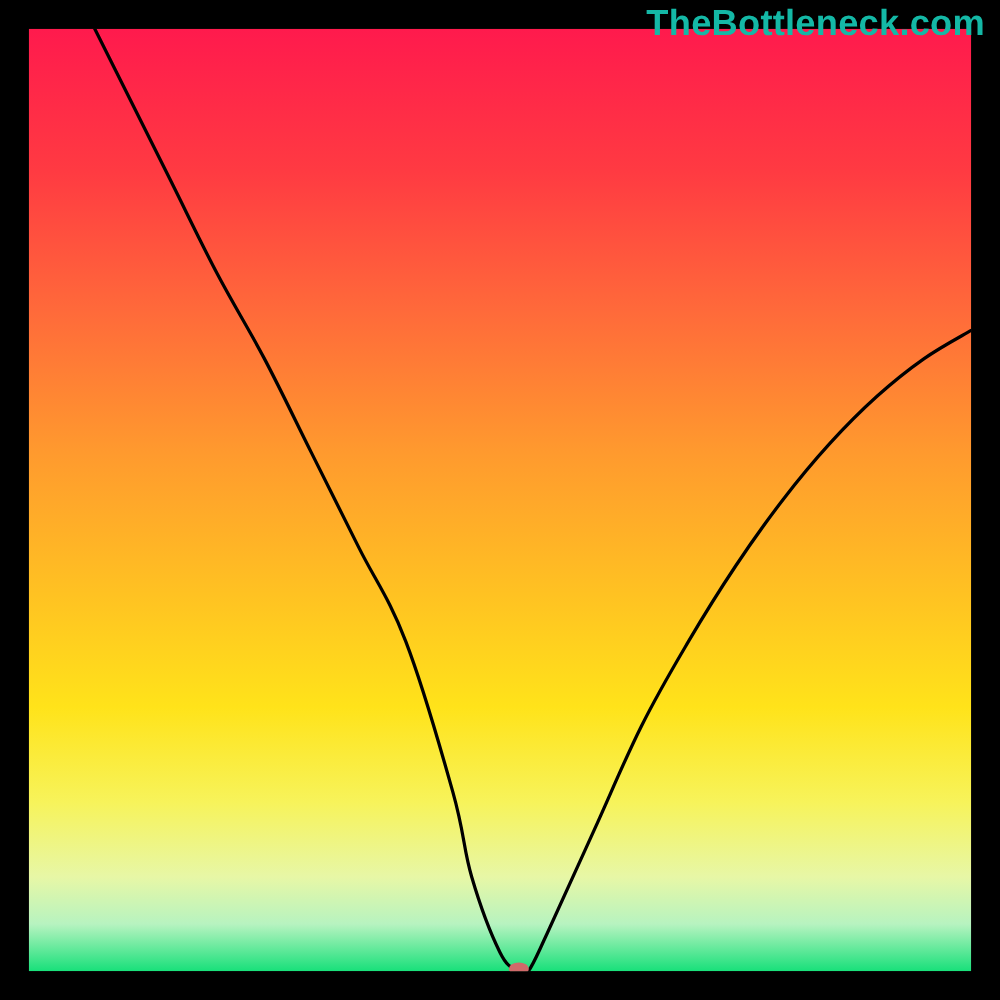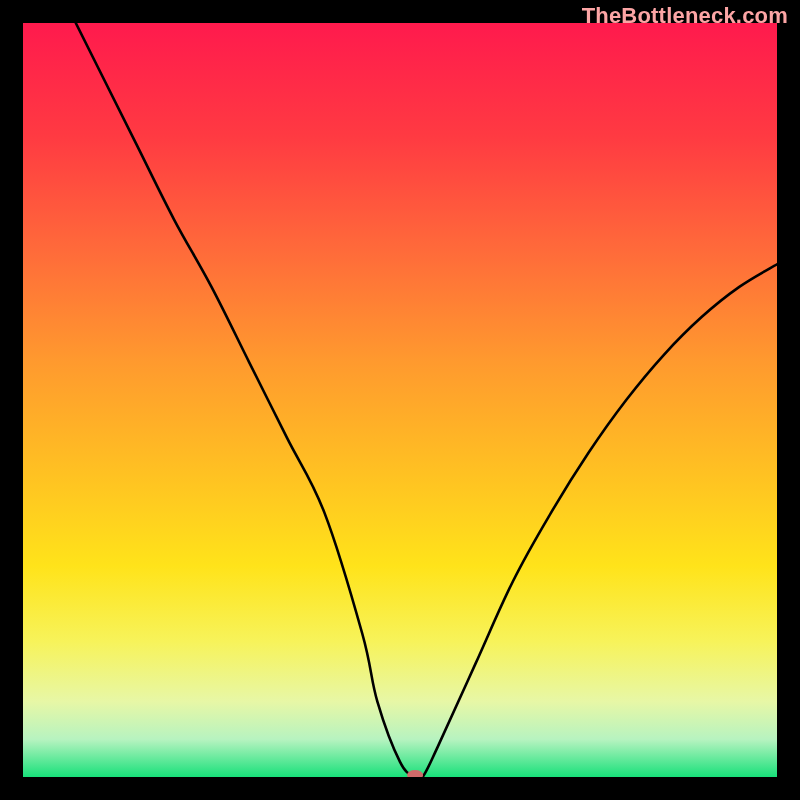--- a/index.html
+++ b/index.html
@@ -14,22 +14,22 @@
   .frame {
     position: relative;
     width: 800px;
     height: 800px;
     background: #000;
   }
   .watermark {
     position: absolute;
     top: 3px;
     right: 12px;
-    color: #fca5a5;
-    font-size: 22px;
+    color: #14b8a6;
+    font-size: 29px;
     font-weight: 600;
     letter-spacing: 0.2px;
     z-index: 50;
     user-select: none;
   }
   .plot {
     position: absolute;
     left: 23px;
     top: 23px;
     width: 754px;

